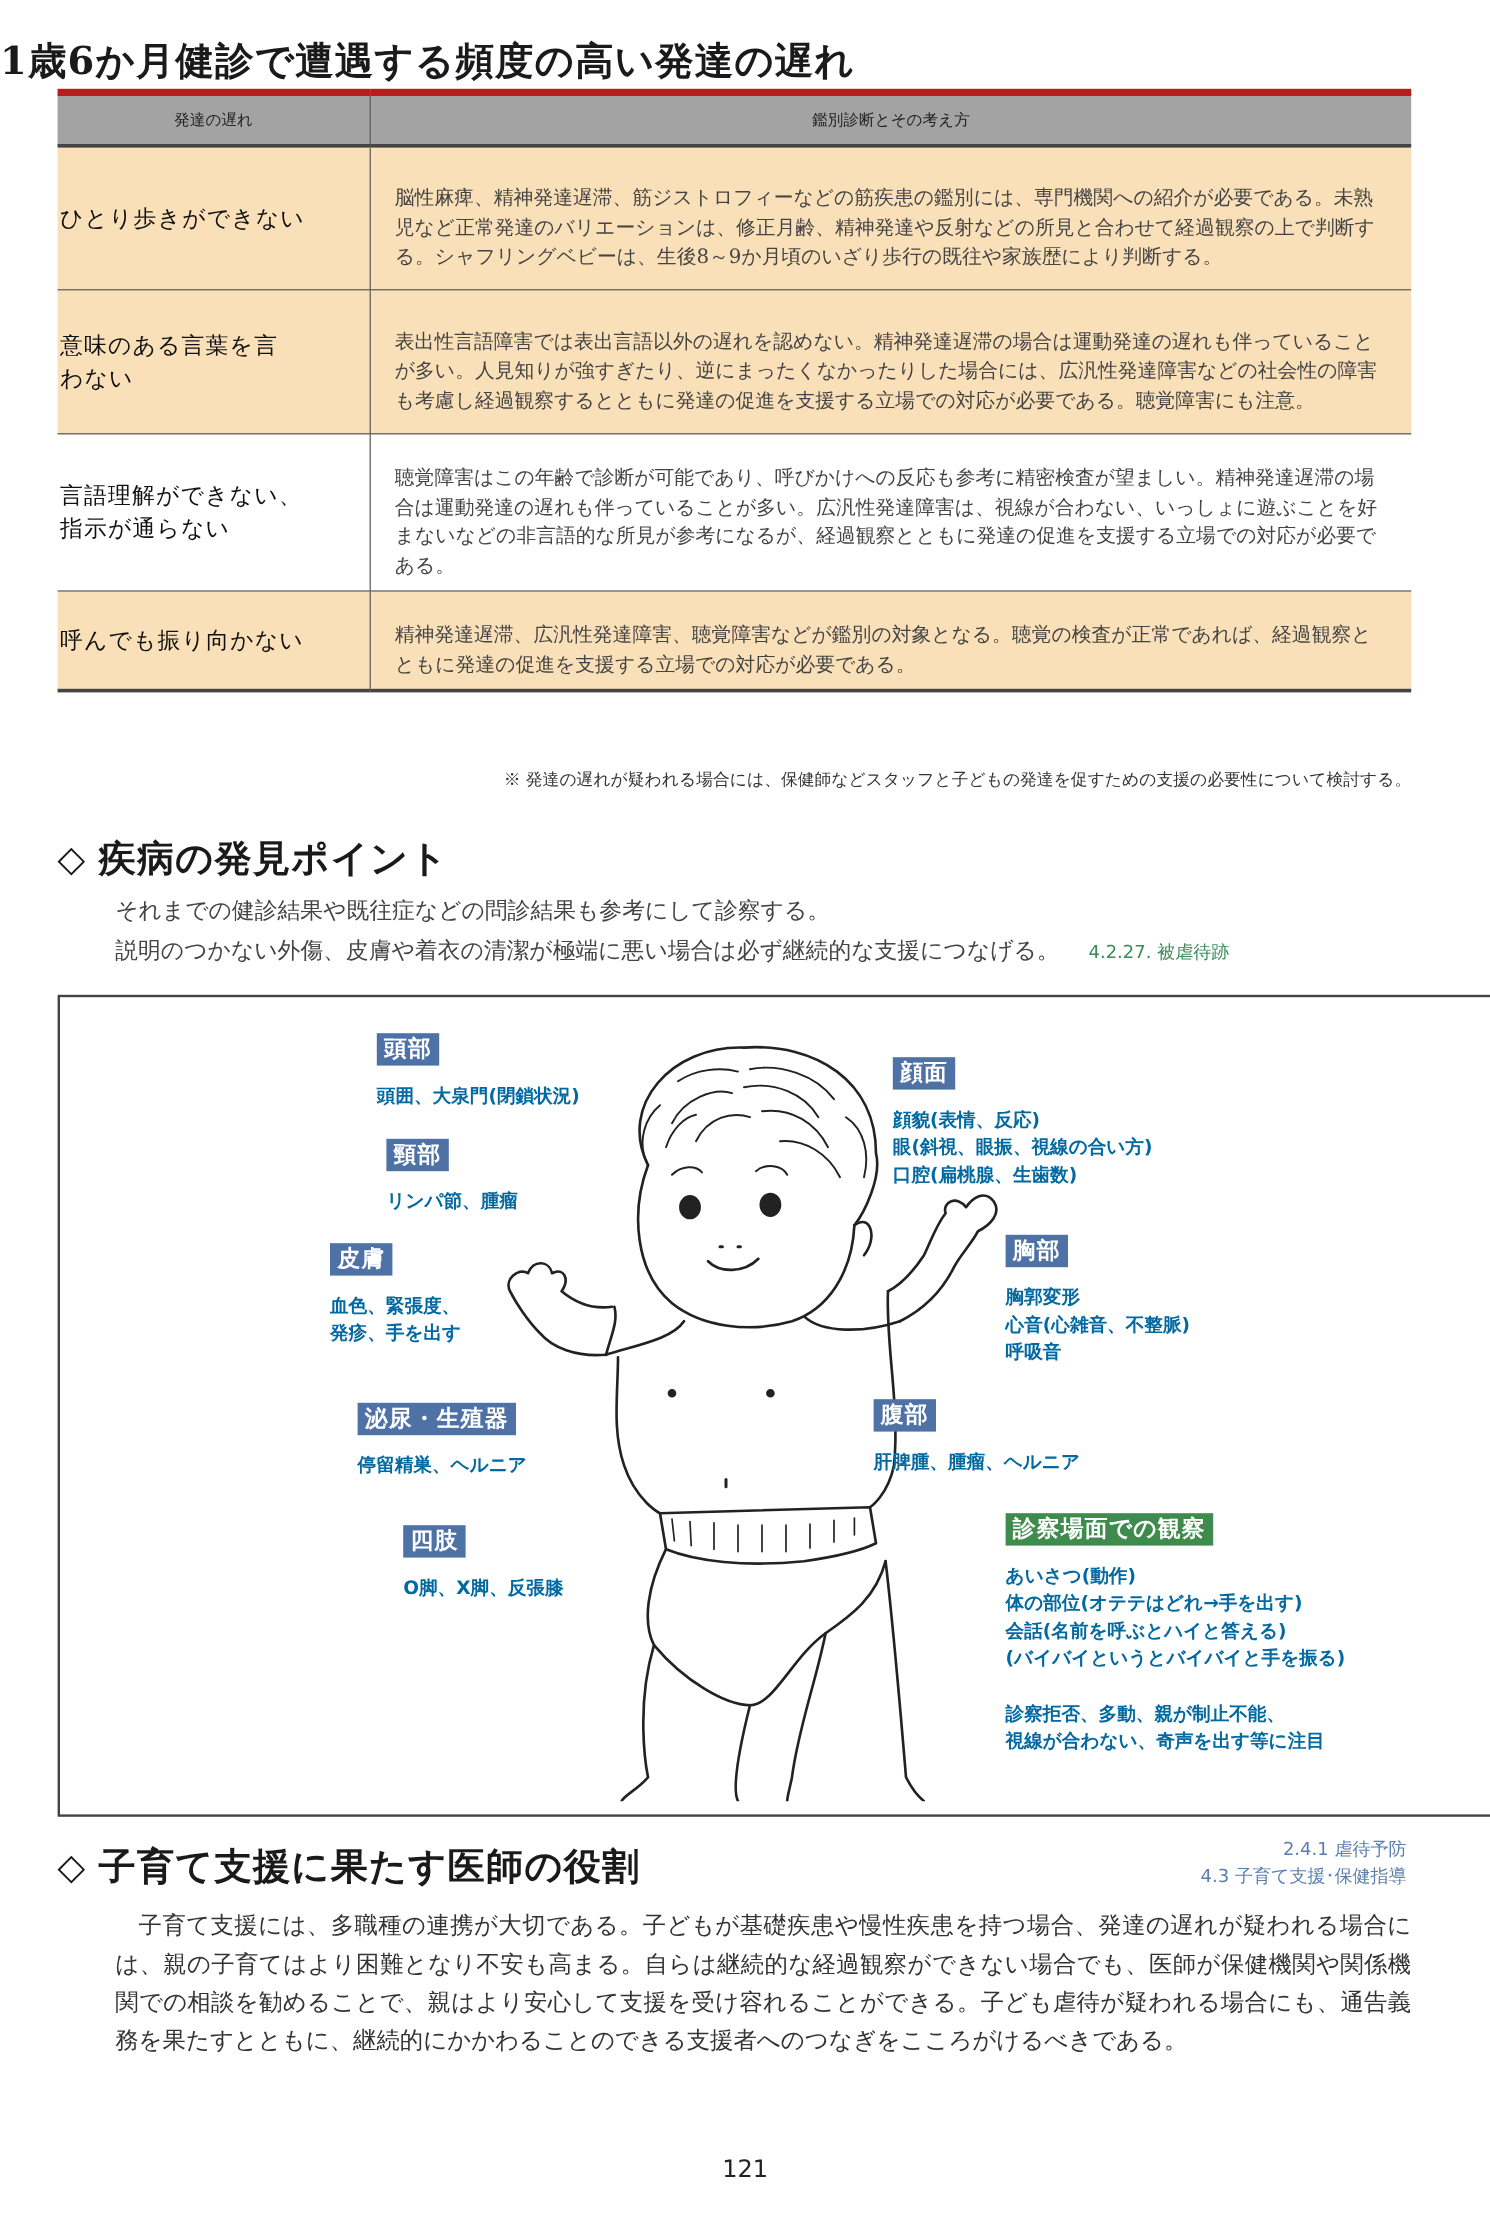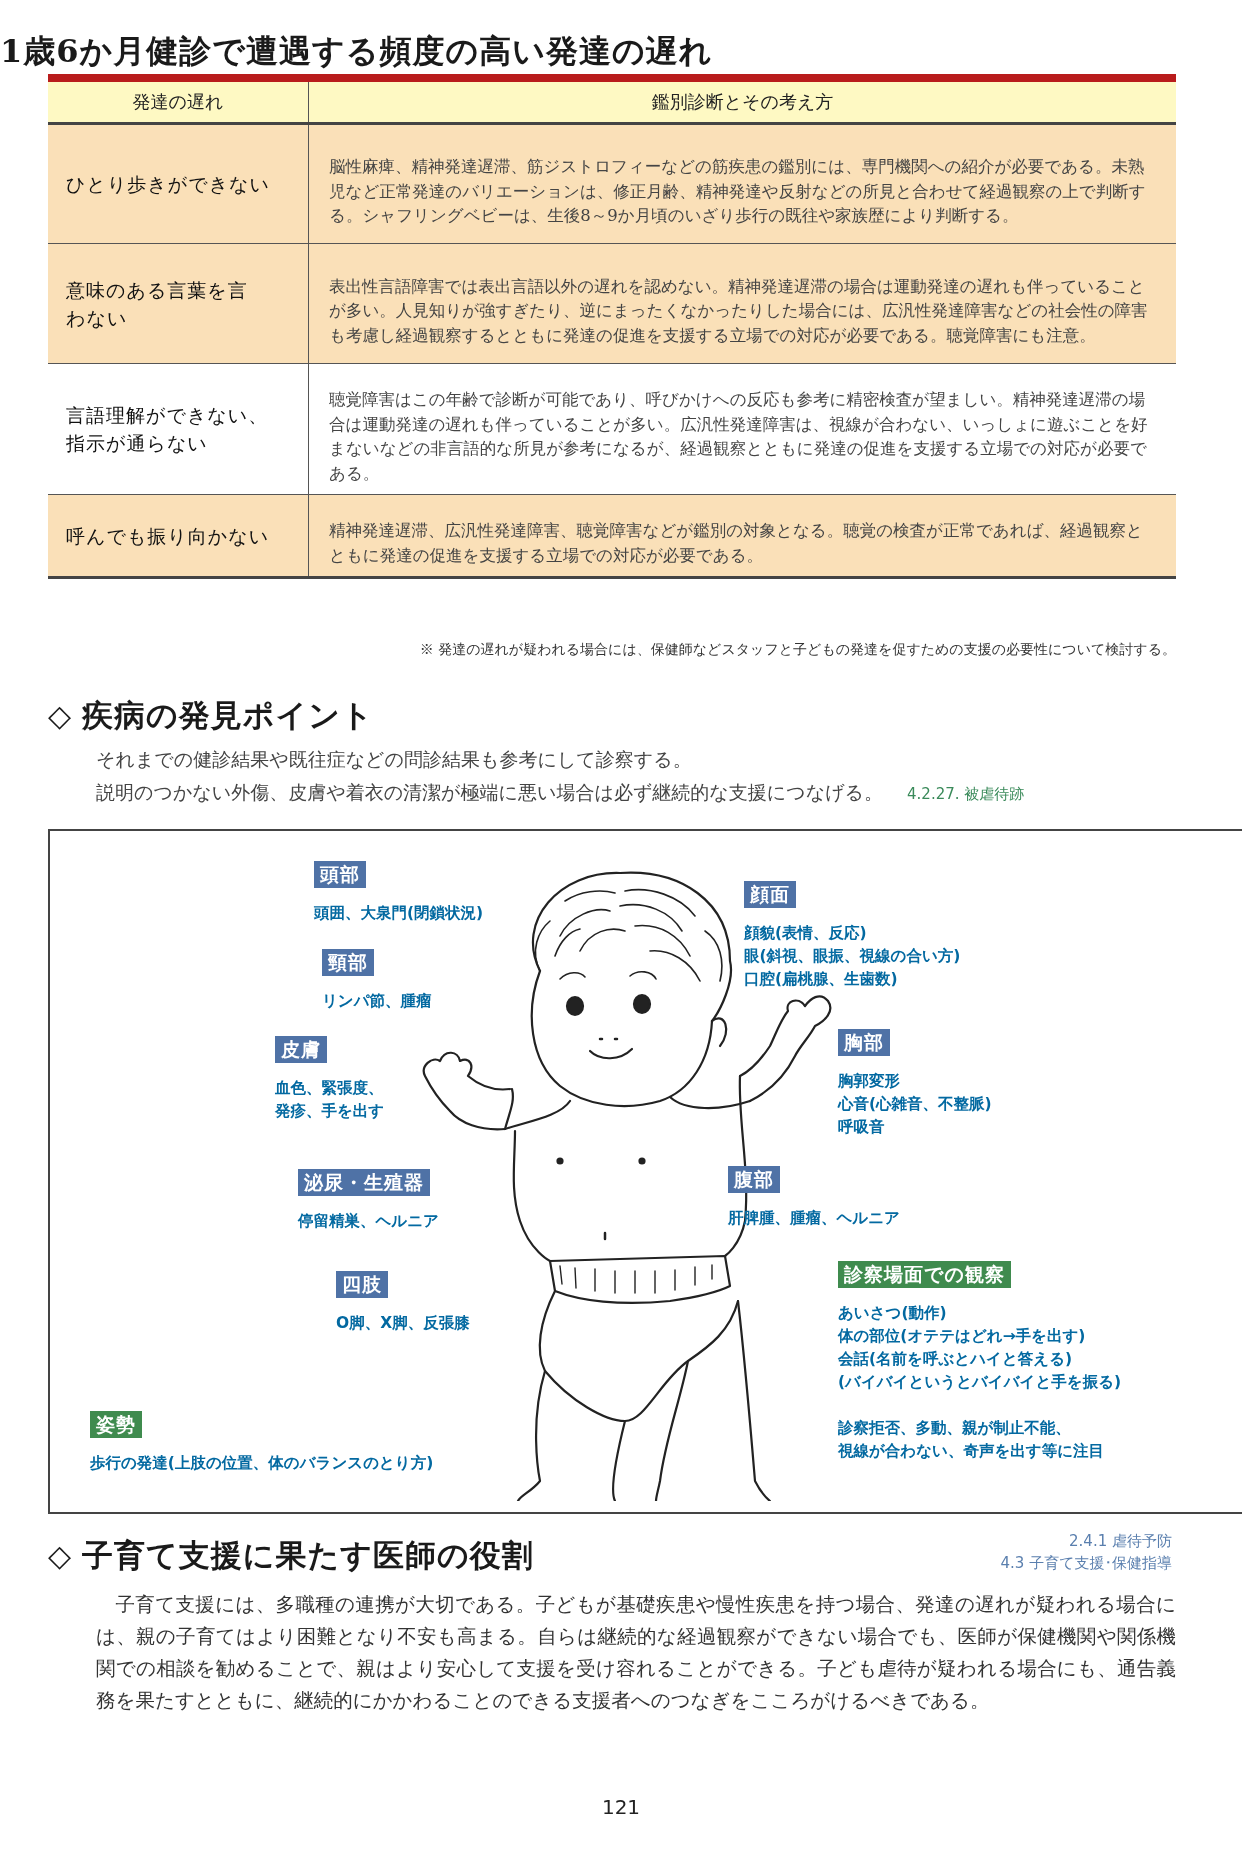--- a/index.html
+++ b/index.html
@@ -4,25 +4,25 @@
 <style>
   html, body { margin: 0; padding: 0; background: #ffffff; }
   body { width: 1242px; height: 1863px; position: relative; overflow: hidden;
          font-family: "DejaVu Serif", "Liberation Serif", serif; color: #222; }
 
   .table-title { position: absolute; left: 0; width: 1242px; top: 30px; text-align: left;
                  font-size: 32px; font-weight: bold; letter-spacing: 1px; color: #1a1a1a; }
 
   table.dtable { position: absolute; left: 48px; top: 74px; width: 1128px; border-collapse: collapse;
                  font-size: 18px; }
-  table.dtable th { background: #fef9c3; font-family: "DejaVu Sans", sans-serif; font-weight: normal;
-                    font-size: 18px; height: 38px; border-top: 8px solid #b91c1c; border-bottom: 3px solid #444; color: #222; }
+  table.dtable th { background: #a3a3a3; font-family: "DejaVu Sans", sans-serif; font-weight: normal;
+                    font-size: 13px; height: 38px; border-top: 6px solid #b91c1c; border-bottom: 3px solid #444; color: #222; }
   table.dtable th.c1 { width: 258px; border-right: 1px solid #555; }
   table.dtable td { vertical-align: middle; border-bottom: 1.5px solid #555; padding: 0; }
-  table.dtable td.c1 { border-right: 1px solid #555; padding-left: 18px; font-family: "DejaVu Sans", sans-serif;
+  table.dtable td.c1 { border-right: 1px solid #555; padding-left: 2px; font-family: "DejaVu Sans", sans-serif;
                        font-size: 19px; line-height: 28px; color: #111; letter-spacing: 1px; }
   table.dtable td.c2 { padding: 24px 18px 8px 20px; font-size: 16.5px; line-height: 24.5px; color: #444; }
   table.dtable tr.shaded td { background: #fae0b8; }
   table.dtable tr.last td { border-bottom: 3px solid #444; }
 
   .table-note { position: absolute; right: 66px; top: 641px; font-size: 14px; color: #333; }
 
   .section-head { position: absolute; left: 48px; font-size: 31px; font-weight: bold; color: #1a1a1a; letter-spacing: 1px; }
   .section-head .diamond { font-family: "DejaVu Sans", sans-serif; font-weight: normal; margin-right: 10px; font-size: 30px; }
   .para { position: absolute; font-size: 19px; color: #444; line-height: 30px; }
@@ -140,24 +140,20 @@
 発疹、手を出す</div>
   </div>
   <div class="fig-label" style="left:248px; top:338px;">
     <span class="tag blue">泌尿・生殖器</span>
     <div class="fig-text">停留精巣、ヘルニア</div>
   </div>
   <div class="fig-label" style="left:286px; top:440px;">
     <span class="tag blue">四肢</span>
     <div class="fig-text">O脚、X脚、反張膝</div>
   </div>
-  <div class="fig-label" style="left:40px; top:580px;">
-    <span class="tag green">姿勢</span>
-    <div class="fig-text">歩行の発達(上肢の位置、体のバランスのとり方)</div>
-  </div>
 
   <div class="fig-label" style="left:694px; top:50px;">
     <span class="tag blue">顔面</span>
     <div class="fig-text">顔貌(表情、反応)
 眼(斜視、眼振、視線の合い方)
 口腔(扁桃腺、生歯数)</div>
   </div>
   <div class="fig-label" style="left:788px; top:198px;">
     <span class="tag blue">胸部</span>
     <div class="fig-text">胸郭変形

